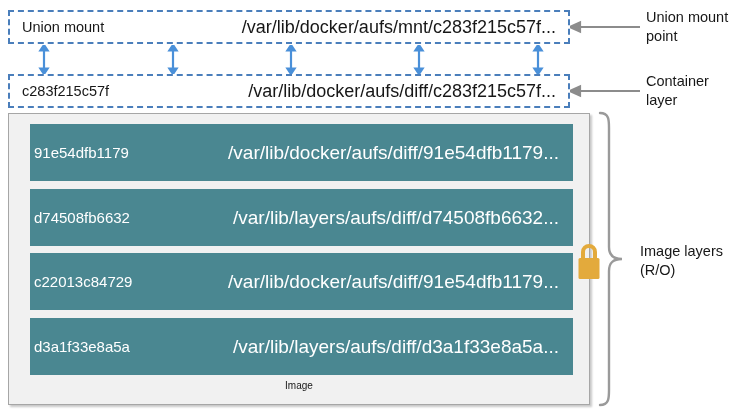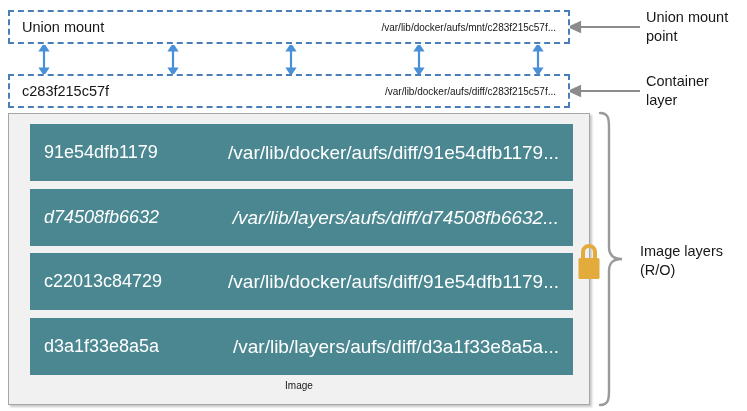--- a/index.html
+++ b/index.html
@@ -36,21 +36,21 @@
   .dashed-box .box-id {
     position: absolute;
     left: 12px;
     font-size: 14.5px;
     color: #171717;
     white-space: nowrap;
   }
   .dashed-box .box-path {
     position: absolute;
     right: 12px;
-    font-size: 10px;
+    font-size: 18px;
     color: #171717;
     white-space: nowrap;
   }
 
   #union-mount-box { left: 8px;  top: 10px; width: 562px; height: 34px; }
   #container-layer-box { left: 8px; top: 74px; width: 562px; height: 34px; }
 
   
   .sync-arrow {
     position: absolute;
@@ -76,34 +76,34 @@
     position: absolute;
     left: 21px;
     width: 543px;
     height: 57px;
     background: #4a8791;
     display: flex;
     align-items: center;
   }
   .image-layer .layer-id {
     position: absolute;
-    left: 14px;
-    font-size: 18px;
+    left: 4px;
+    font-size: 15px;
     color: #ffffff;
     white-space: nowrap;
   }
   .image-layer .layer-path {
     position: absolute;
     right: 14px;
     font-size: 19px;
     color: #ffffff;
     white-space: nowrap;
   }
   #image-layer-0 { top: 10px; }
-  #image-layer-1 { top: 75px; font-style: italic; }
+  #image-layer-1 { top: 75px; }
   #image-layer-2 { top: 139px; }
   #image-layer-3 { top: 204px; }
 
   #image-caption {
     position: absolute;
     left: 0;
     right: 0;
     top: 266px;
     text-align: center;
     font-size: 10px;

